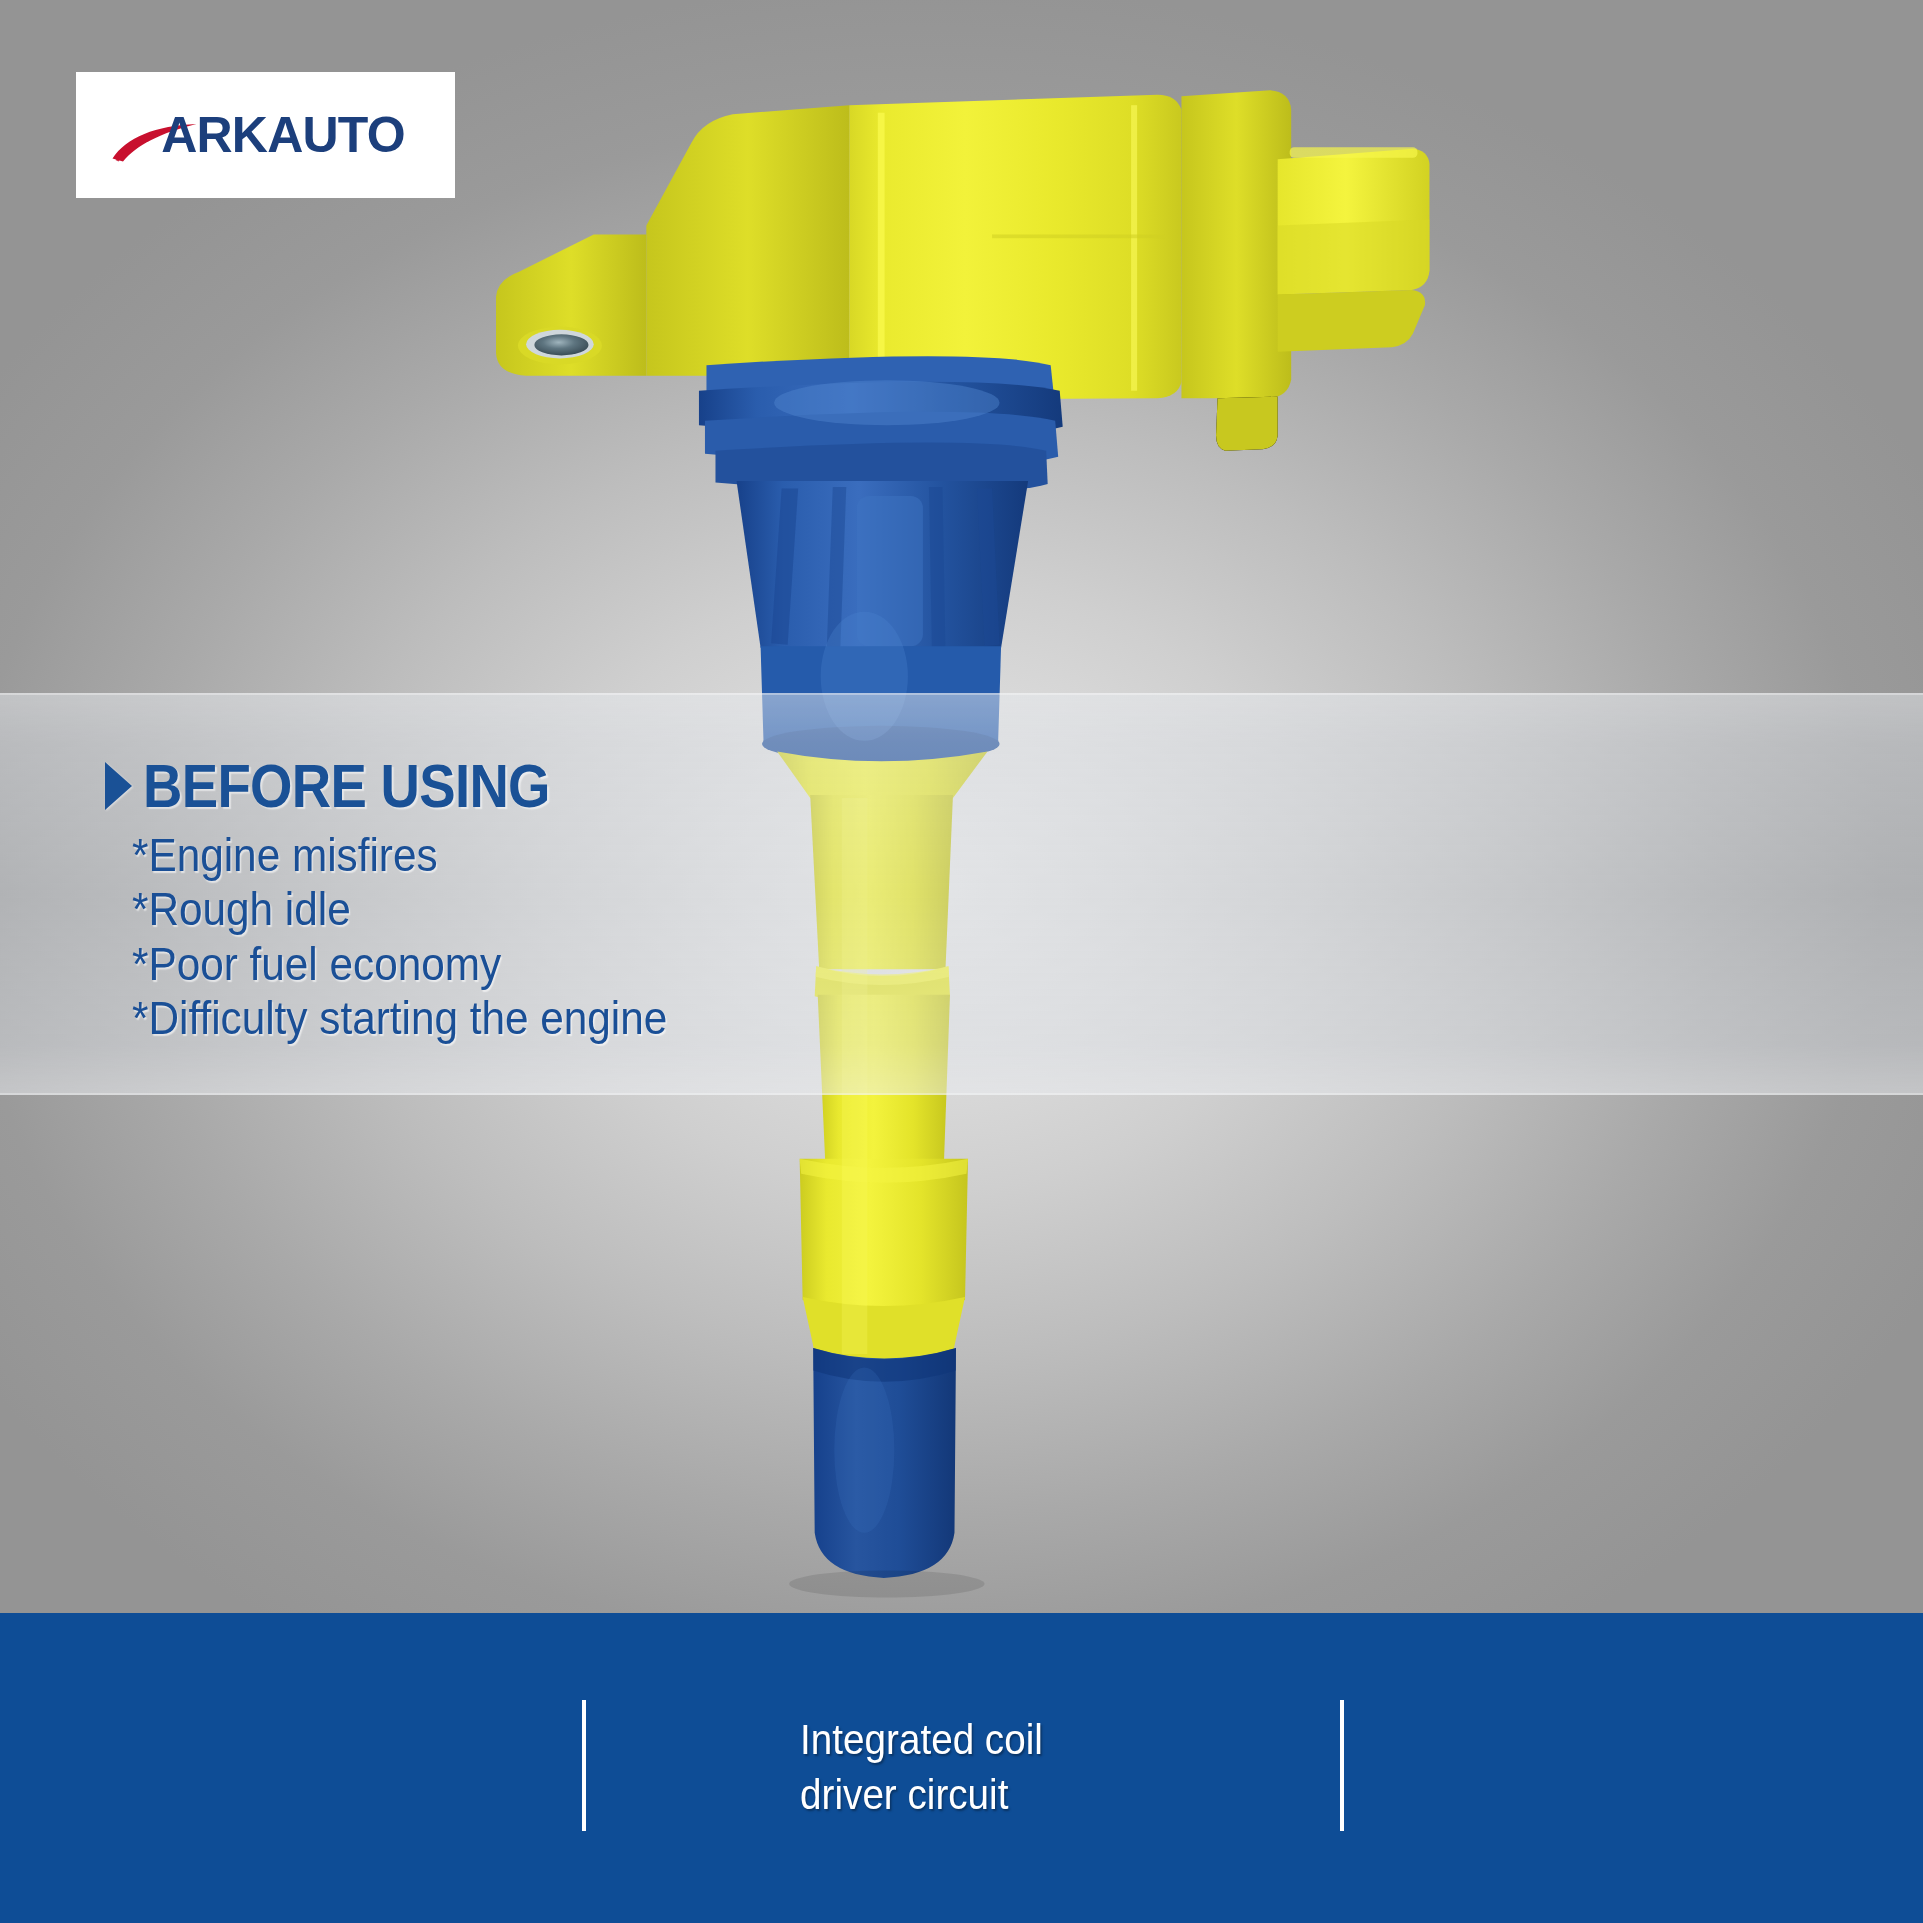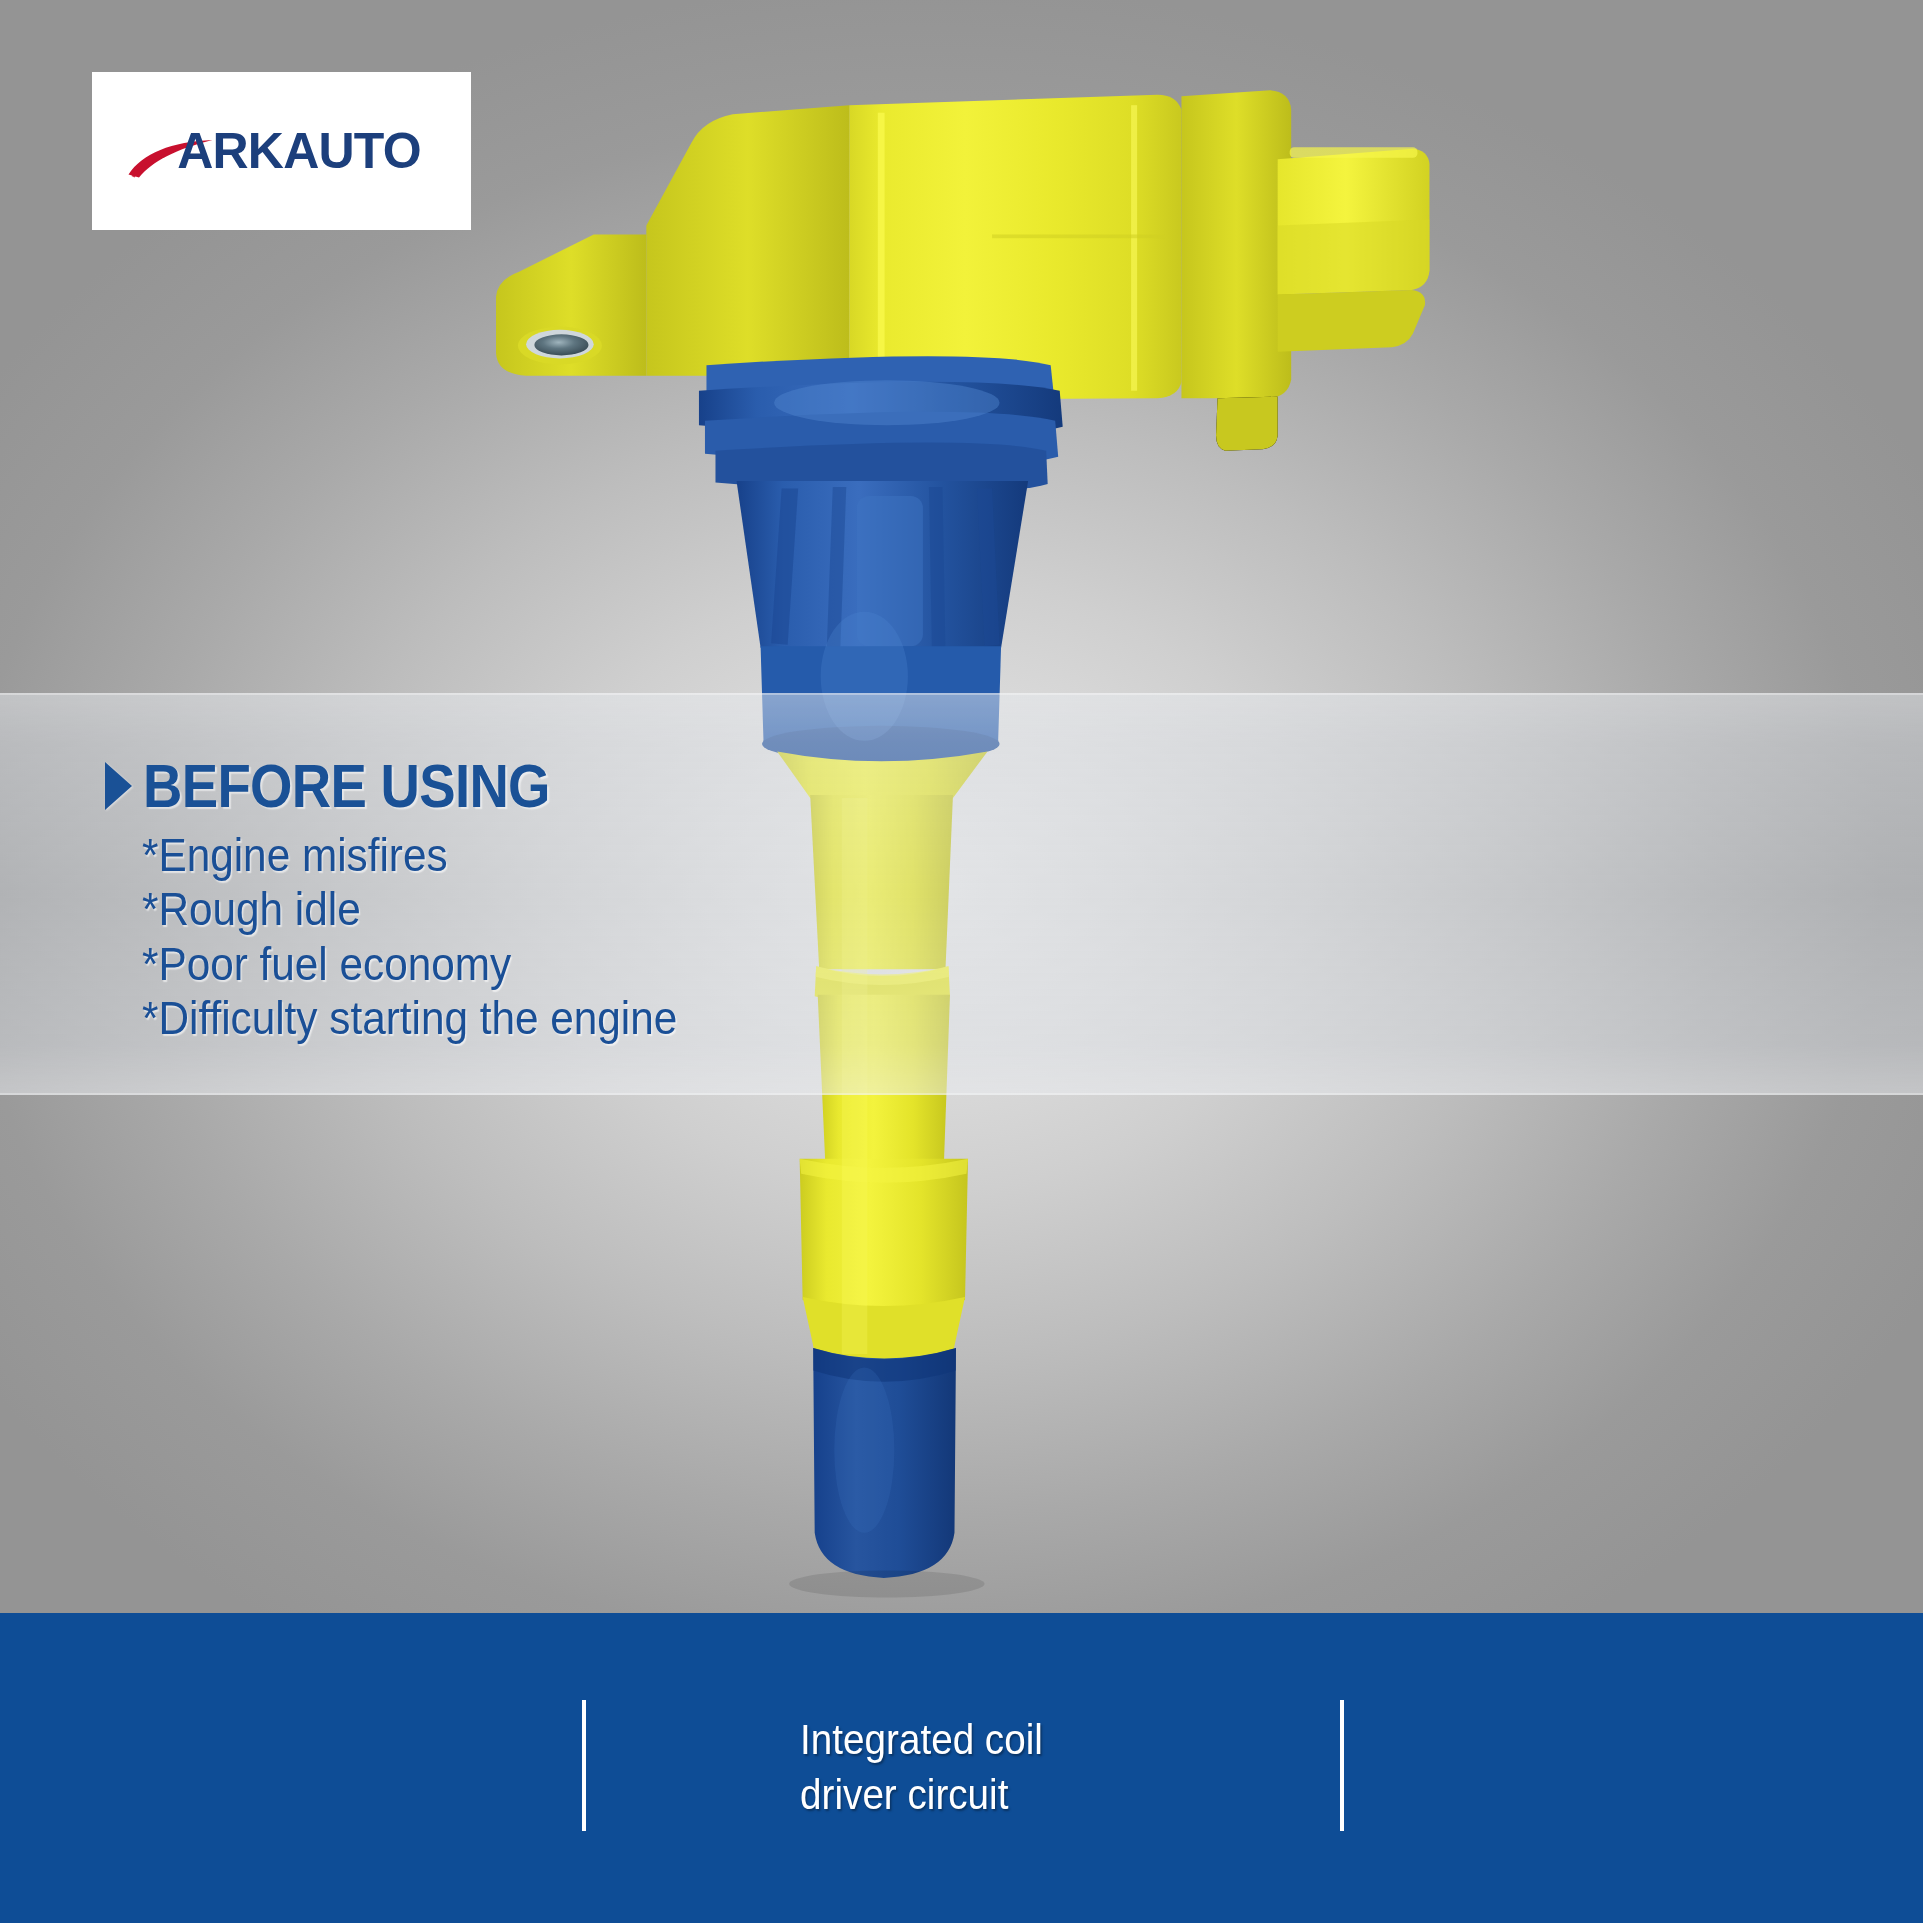--- a/index.html
+++ b/index.html
@@ -24,26 +24,25 @@
         #9a9a9a 85%,
         #949494 100%);
   }
 
   
   .logo-box {
     position: absolute;
     left: 76px;
     top: 72px;
     width: 379px;
-    height: 158px;
+    height: 126px;
     background: #ffffff;
     display: flex;
     align-items: center;
     justify-content: center;
-    margin-left: 16px;
   }
   .logo-inner {
     position: relative;
     width: 316px;
     height: 65px;
     display: flex;
     align-items: center;
     justify-content: center;
   }
   .logo-swoosh {
@@ -122,21 +121,21 @@
     color: #1a5196;
     letter-spacing: -0.8px;
     transform: scaleX(0.88);
     transform-origin: left center;
     white-space: nowrap;
     text-shadow: 2.3px 2.3px 1.5px rgba(255,255,255,0.55);
   }
 
   .bullets {
     margin-top: 13.5px;
-    margin-left: 37px;
+    margin-left: 27px;
   }
   .bullet {
     font-family: "Liberation Sans Narrow", "Liberation Sans", sans-serif;
     font-size: 47px;
     line-height: 1.16;
     color: #1a4f96;
     white-space: nowrap;
     transform: scaleX(0.90);
     transform-origin: left center;
     text-shadow: 1.5px 1.5px 1.5px rgba(255,255,255,0.6);

